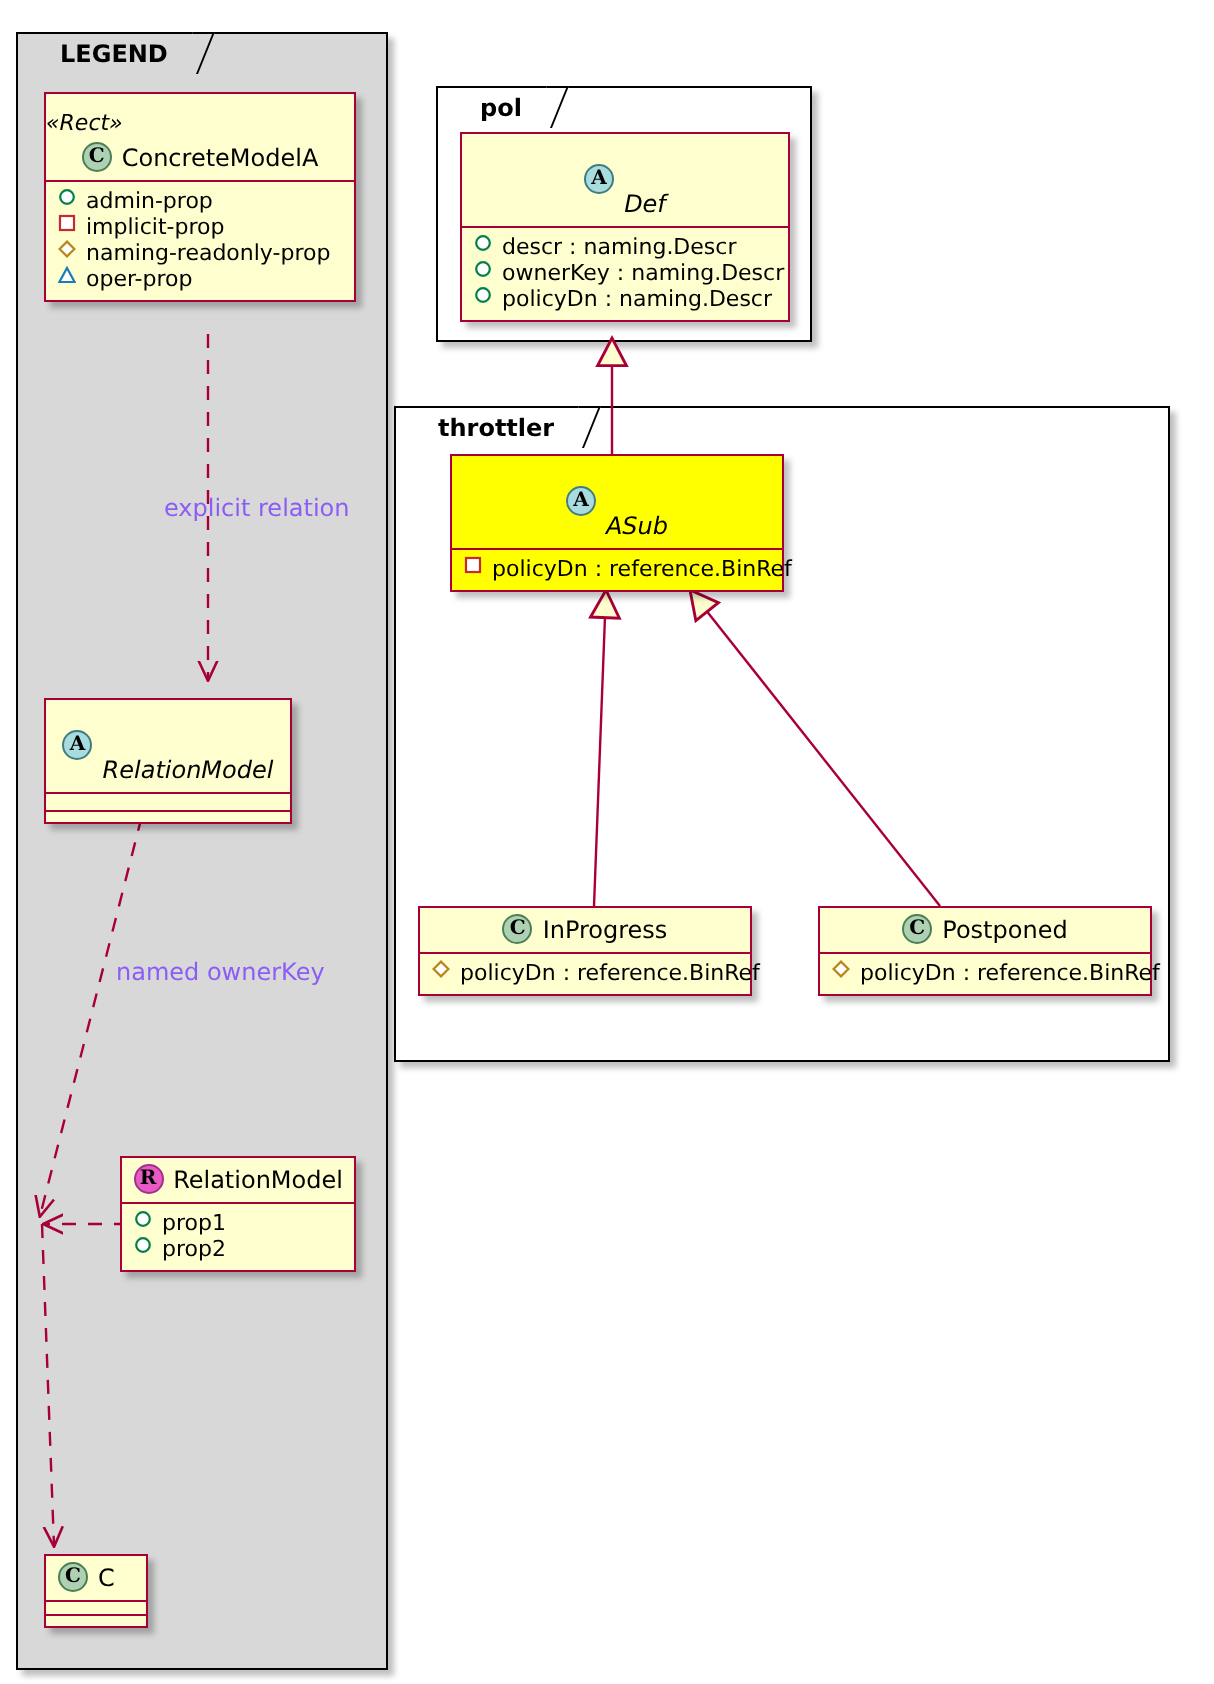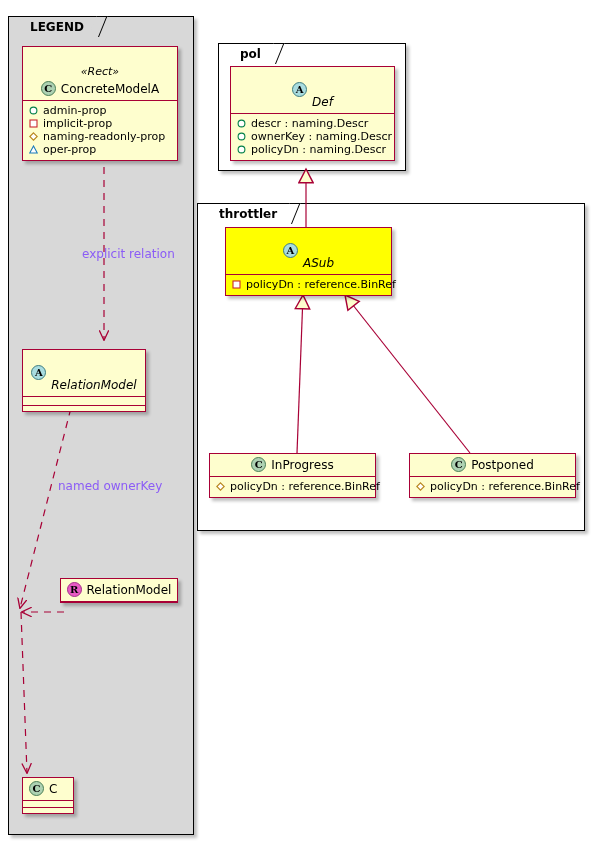--- a/index.html
+++ b/index.html
@@ -102,25 +102,25 @@
     position: absolute;
     box-sizing: border-box;
     border: 1px solid #a80036;
     background: #fefece;
     box-shadow: 3px 3px 3px rgba(0,0,0,0.25);
     font-size: 11px;
     color: #000000;
   }
   .cls.highlight { background: #ffff00; }
   .cls-stereo {
-    text-align: center;
+    text-align: left;
     font-size: 11px;
     font-style: italic;
     color: #000000;
-    padding: 18px 0 0 0;
+    padding: 8px 0 0 0;
   }
   .cls-header {
     display: flex;
     align-items: center;
     justify-content: center;
     gap: 5px;
     padding: 3px 6px 4px 6px;
     box-sizing: border-box;
   }
   .cls-title {
@@ -131,21 +131,20 @@
   .cls-sep {
     height: 0;
     border-top: 1px solid #a80036;
   }
   .cls-body {
     padding: 3px 4px 4px 4px;
   }
   .cls-body.empty { padding: 0; height: 8px; }
   .cls-body .row {
     display: flex;
-    align-items: center;
     gap: 5px;
     line-height: 13px;
     white-space: nowrap;
     padding-left: 2px;
   }
   .cls-body .row .txt { font-size: 11px; }
 
   
   .badge {
     width: 15px;
@@ -270,20 +269,38 @@
     <div class="cls-sep"></div>
     <div class="cls-body empty" style="height:5px;"></div>
   </div>
 
   <div class="cls" style="left:60px; top:578px; width:118px;">
     <div class="cls-header">
       <span class="badge r">R</span>
       <span class="cls-title">RelationModel</span>
     </div>
     <div class="cls-sep"></div>
+    <div class="cls-body">
+      <div class="row">
+        <span class="vis">
+          <svg width="9" height="9" viewBox="0 0 9 9">
+              <circle cx="4.5" cy="4.5" r="3.4" fill="#ffffff" stroke="#038048" stroke-width="1.1"></circle>
+            </svg>
+        </span>
+        <span class="txt">prop1</span>
+      </div>
+      <div class="row">
+        <span class="vis">
+          <svg width="9" height="9" viewBox="0 0 9 9">
+              <circle cx="4.5" cy="4.5" r="3.4" fill="#ffffff" stroke="#038048" stroke-width="1.1"></circle>
+            </svg>
+        </span>
+        <span class="txt">prop2</span>
+      </div>
+    </div>
   </div>
 
   <div class="cls" style="left:22px; top:777px; width:52px;">
     <div class="cls-header" style="justify-content:flex-start;">
       <span class="badge c">C</span>
       <span class="cls-title">C</span>
     </div>
     <div class="cls-sep"></div>
     <div class="cls-body empty" style="height:6px;"></div>
     <div class="cls-sep"></div>

